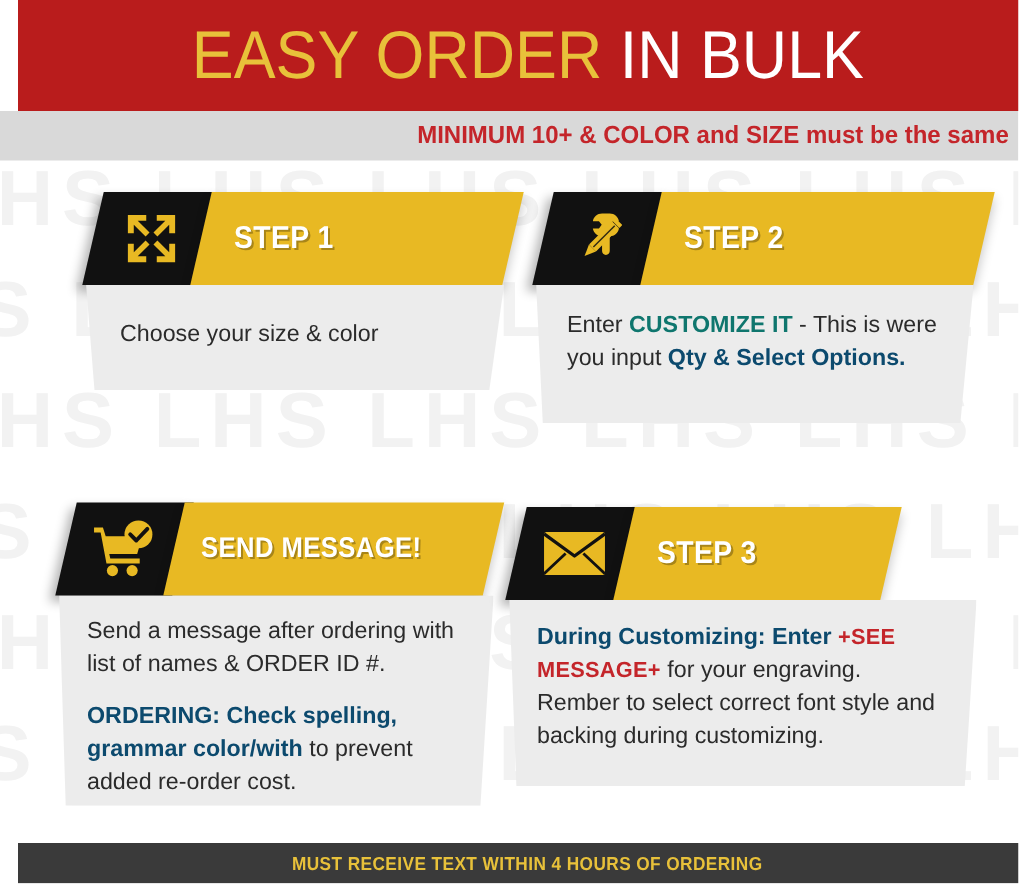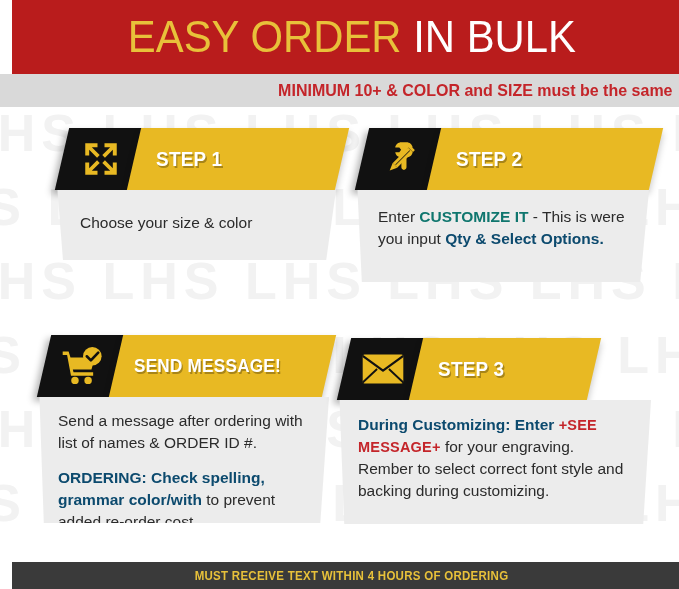--- a/index.html
+++ b/index.html
@@ -296,21 +296,21 @@
             </svg>
           </span>
         </div>
       </div>
       <div class="banner" style="left:72px; width:213px;">
         <div class="banner-inner" style="padding-left:18px;">
           <span class="banner-label small">SEND MESSAGE!</span>
         </div>
       </div>
     </div>
-    <div class="body-panel" style="width:291px; height:126px; margin-left:-6px; clip-path: polygon(0.5% 0%, 100% 0%, 97% 100%, 2% 100%);">
+    <div class="body-panel" style="width:291px; height:140px; margin-left:-6px; clip-path: polygon(0.5% 0%, 100% 0%, 97% 100%, 2% 100%);">
       <div class="body-inner" style="padding:13px 18px 0 20px;">
         <div class="body-text">
           <p><span>Send a message after ordering with list of names &amp; ORDER ID #.</span></p>
           <p><span class="b">ORDERING:</span><span class="b"> Check spelling, grammar </span><span class="b">color/with</span><span> to prevent added re-order cost.</span></p>
         </div>
       </div>
     </div>
   </div>
 
   <div class="card" style="left:344px; top:338px; width:320px;">

